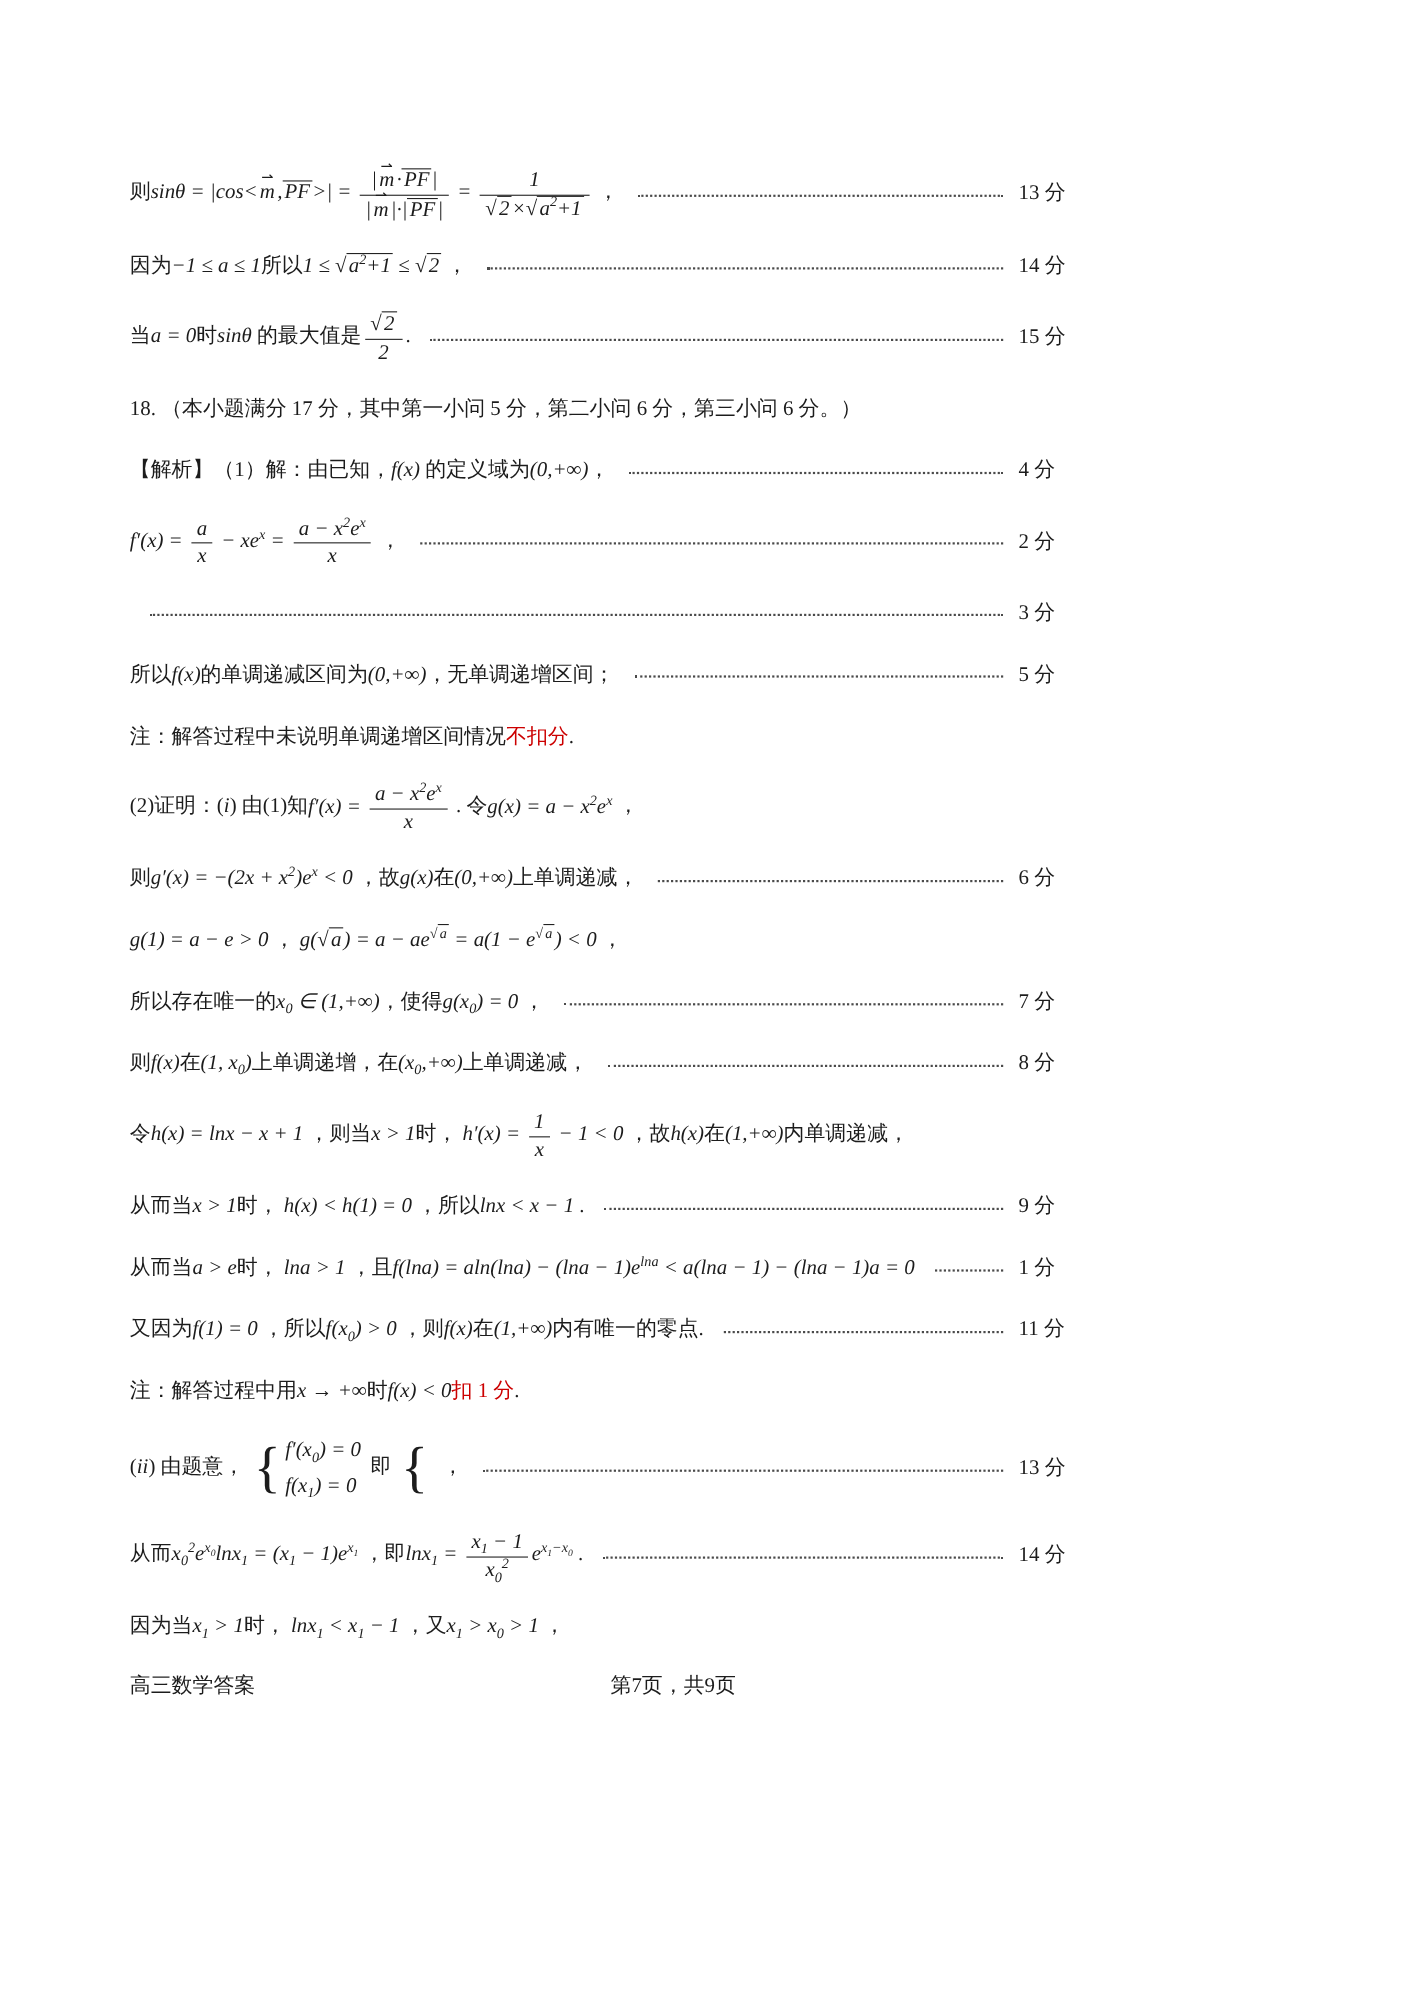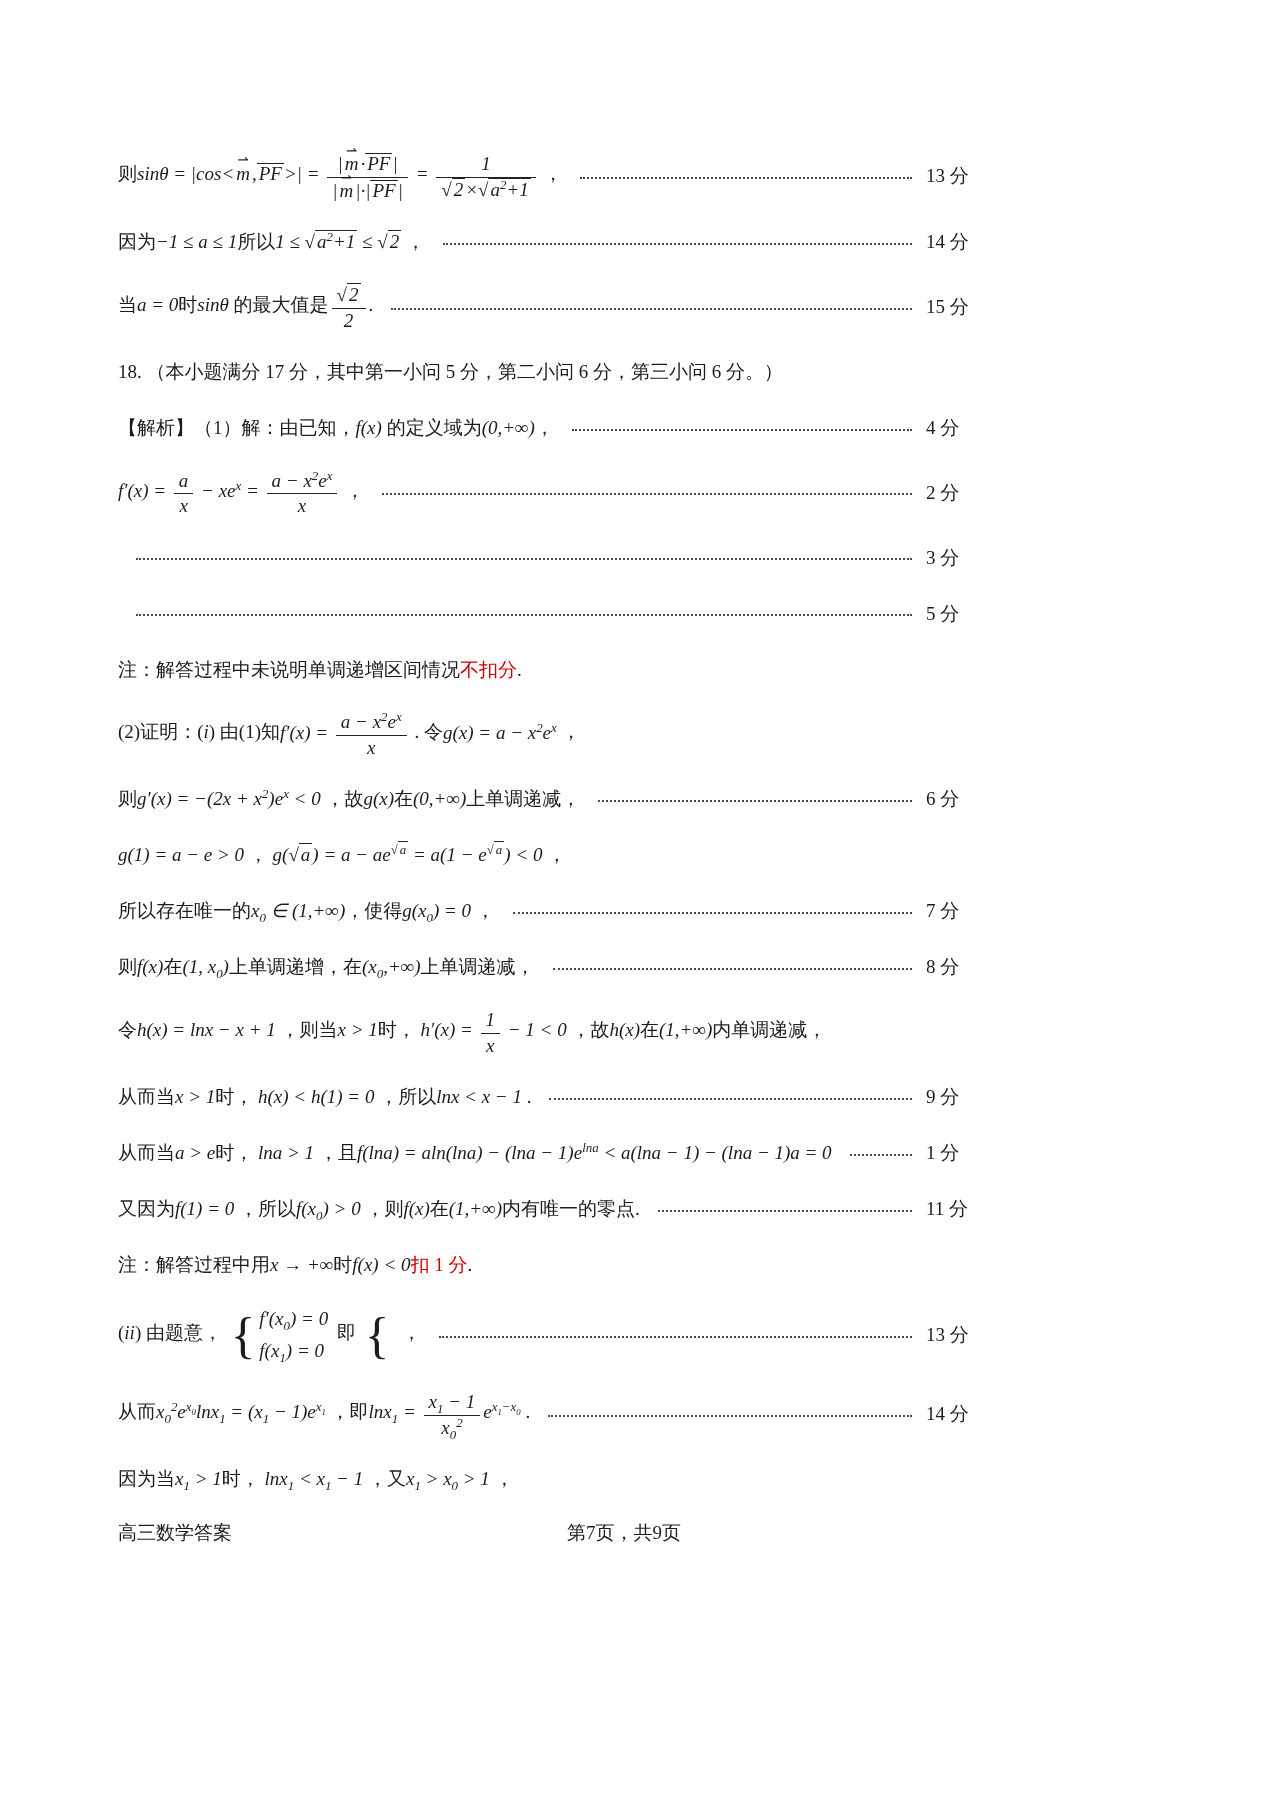--- a/index.html
+++ b/index.html
@@ -27,21 +27,21 @@
   .vin { border-top: 1.5px solid #222; padding: 0 2px; }
   .bar { border-top: 1.5px solid #222; display: inline-block; line-height: 1.1; padding: 0 2px; }
   .vec { position: relative; display: inline-block; padding: 0 2px; }
   .vec::after { content: "⇀"; position: absolute; left: 50%; transform: translateX(-50%); top: -0.78em; font-size: 0.7em; font-style: normal; }
   .cases { display: inline-flex; align-items: center; vertical-align: middle; margin: 0 4px; }
   .brace { font-size: 2.7em; font-weight: 300; line-height: 0.85; margin-right: 4px; font-style: normal; }
   .rows { display: inline-flex; flex-direction: column; align-items: flex-start; row-gap: 5px; }
   .red { color: var(--highlight_red, #cc0000); }
 
   .footer { position: relative; margin-top: 18px; height: 30px; }
-  .footer .center { position: absolute; left: 449px; top: 0; }
+  .footer .center { position: absolute; left: 437px; top: 0; }
 </style>
 </head>
 <body>
 
 <div class="page">
 
   <div class="row">
     <span class="content">则<span class="m">sinθ = |cos&lt;<span class="vec">m</span>,<span class="bar">PF</span>&gt;| = <span class="frac">
             <span class="num">|<span class="vec">m</span>·<span class="bar">PF</span>|</span>
             <span class="den">|<span class="vec">m</span>|·|<span class="bar">PF</span>|</span>
@@ -90,20 +90,21 @@
     <span class="dots"></span>
     <span class="score">2 分</span>
   </div>
 
   <div class="row">
     <span class="dots"></span>
     <span class="score">3 分</span>
   </div>
 
   <div class="row">
+    <span class="content">所以<span class="m">f(x)</span>的单调递减区间为<span class="m">(0,+∞)</span>，无单调递增区间；</span>
     <span class="dots"></span>
     <span class="score">5 分</span>
   </div>
 
   <div class="row plain">
     <span class="content">注：解答过程中未说明单调递增区间情况<span class="red">不扣分</span>.</span>
 
   </div>
 
   <div class="row plain">

